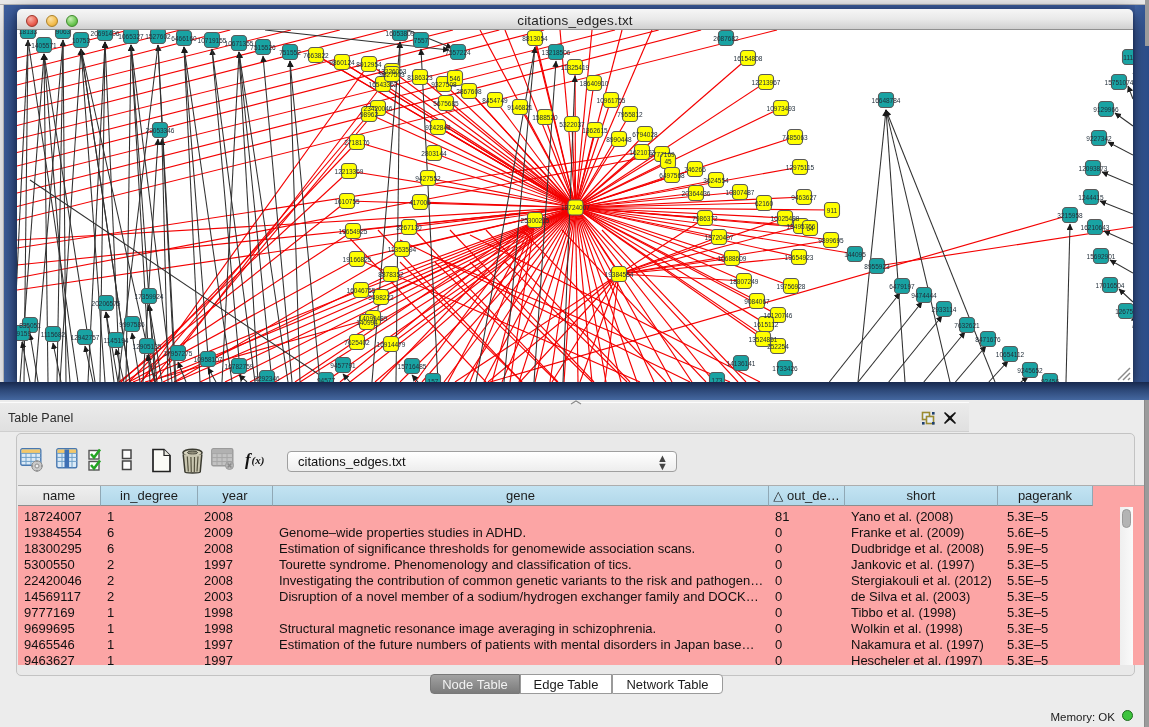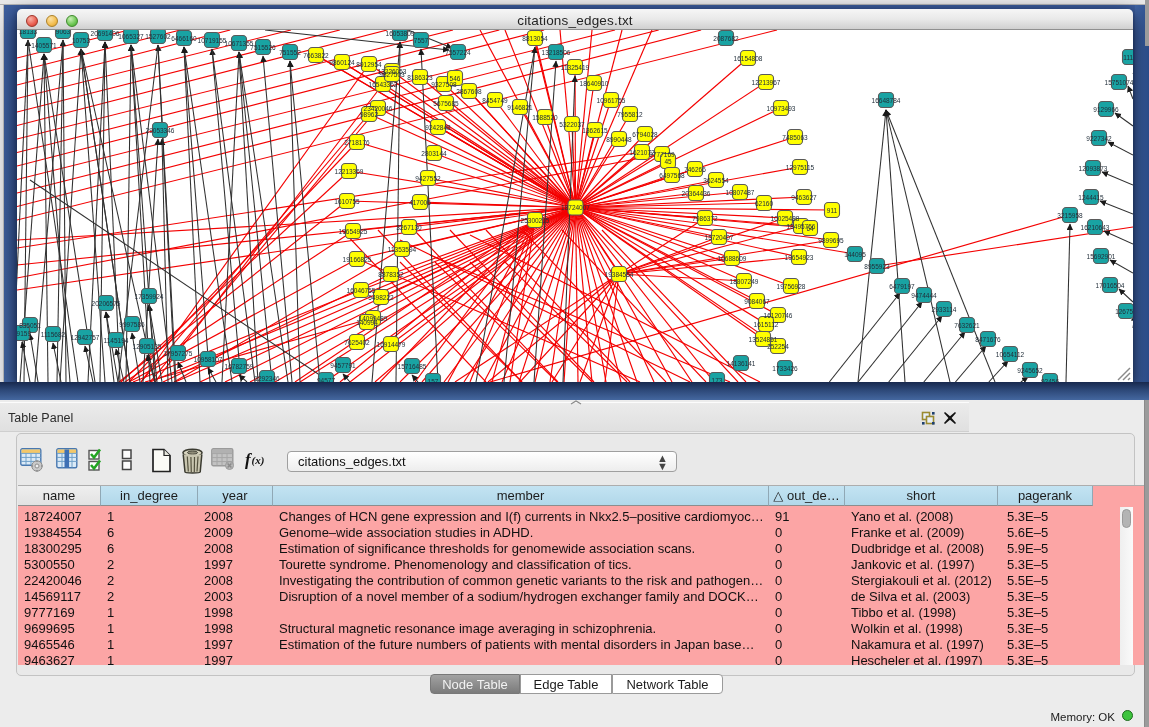--- a/index.html
+++ b/index.html
@@ -697,38 +697,37 @@
     </svg>
 <svg style="position:absolute;left:245px;top:48px" width="26" height="22" viewBox="0 0 26 22">
       <text x="0" y="16.5" font-family="Liberation Serif,serif" font-style="italic" font-weight="700" font-size="17" fill="#111">f</text>
       <text x="6.5" y="16" font-family="Liberation Serif,serif" font-style="italic" font-weight="700" font-size="11" fill="#111">(x)</text>
     </svg>
   <div id="combo">citations_edges.txt<span class="st">▲<br>▼</span></div>
   <div id="tbl">
     <div class="hc" style="left:0;width:83px;background:linear-gradient(180deg,#efefef,#e2e2e2)">name</div>
     <div class="hc" style="left:83px;width:97px">in_degree</div>
     <div class="hc" style="left:180px;width:75px">year</div>
-    <div class="hc" style="left:255px;width:496px">member</div>
+    <div class="hc" style="left:255px;width:496px">gene</div>
     <div class="hc" style="left:751px;width:76px">△ out_de…</div>
     <div class="hc" style="left:827px;width:153px">short</div>
     <div class="hc" style="left:980px;width:95px">pagerank</div>
 <div class="row" style="top:23px">
         <span style="left:6px">18724007</span>
         <span style="left:89px">1</span>
         <span style="left:186px">2008</span>
-        <span style="left:261px;width:487px">Changes of HCN gene expression and I(f) currents in Nkx2.5–positive cardiomyoc…</span>
-        <span style="left:757px">91</span>
+        <span style="left:757px">81</span>
         <span style="left:833px">Yano et al. (2008)</span>
         <span style="left:989px">5.3E–5</span>
       </div>
 <div class="row" style="top:39px">
         <span style="left:6px">19384554</span>
         <span style="left:89px">6</span>
         <span style="left:186px">2009</span>
-        <span style="left:261px;width:487px">Genome–wide association studies in ADHD.</span>
+        <span style="left:261px;width:487px">Genome–wide properties studies in ADHD.</span>
         <span style="left:757px">0</span>
         <span style="left:833px">Franke et al. (2009)</span>
         <span style="left:989px">5.6E–5</span>
       </div>
 <div class="row" style="top:55px">
         <span style="left:6px">18300295</span>
         <span style="left:89px">6</span>
         <span style="left:186px">2008</span>
         <span style="left:261px;width:487px">Estimation of significance thresholds for genomewide association scans.</span>
         <span style="left:757px">0</span>

